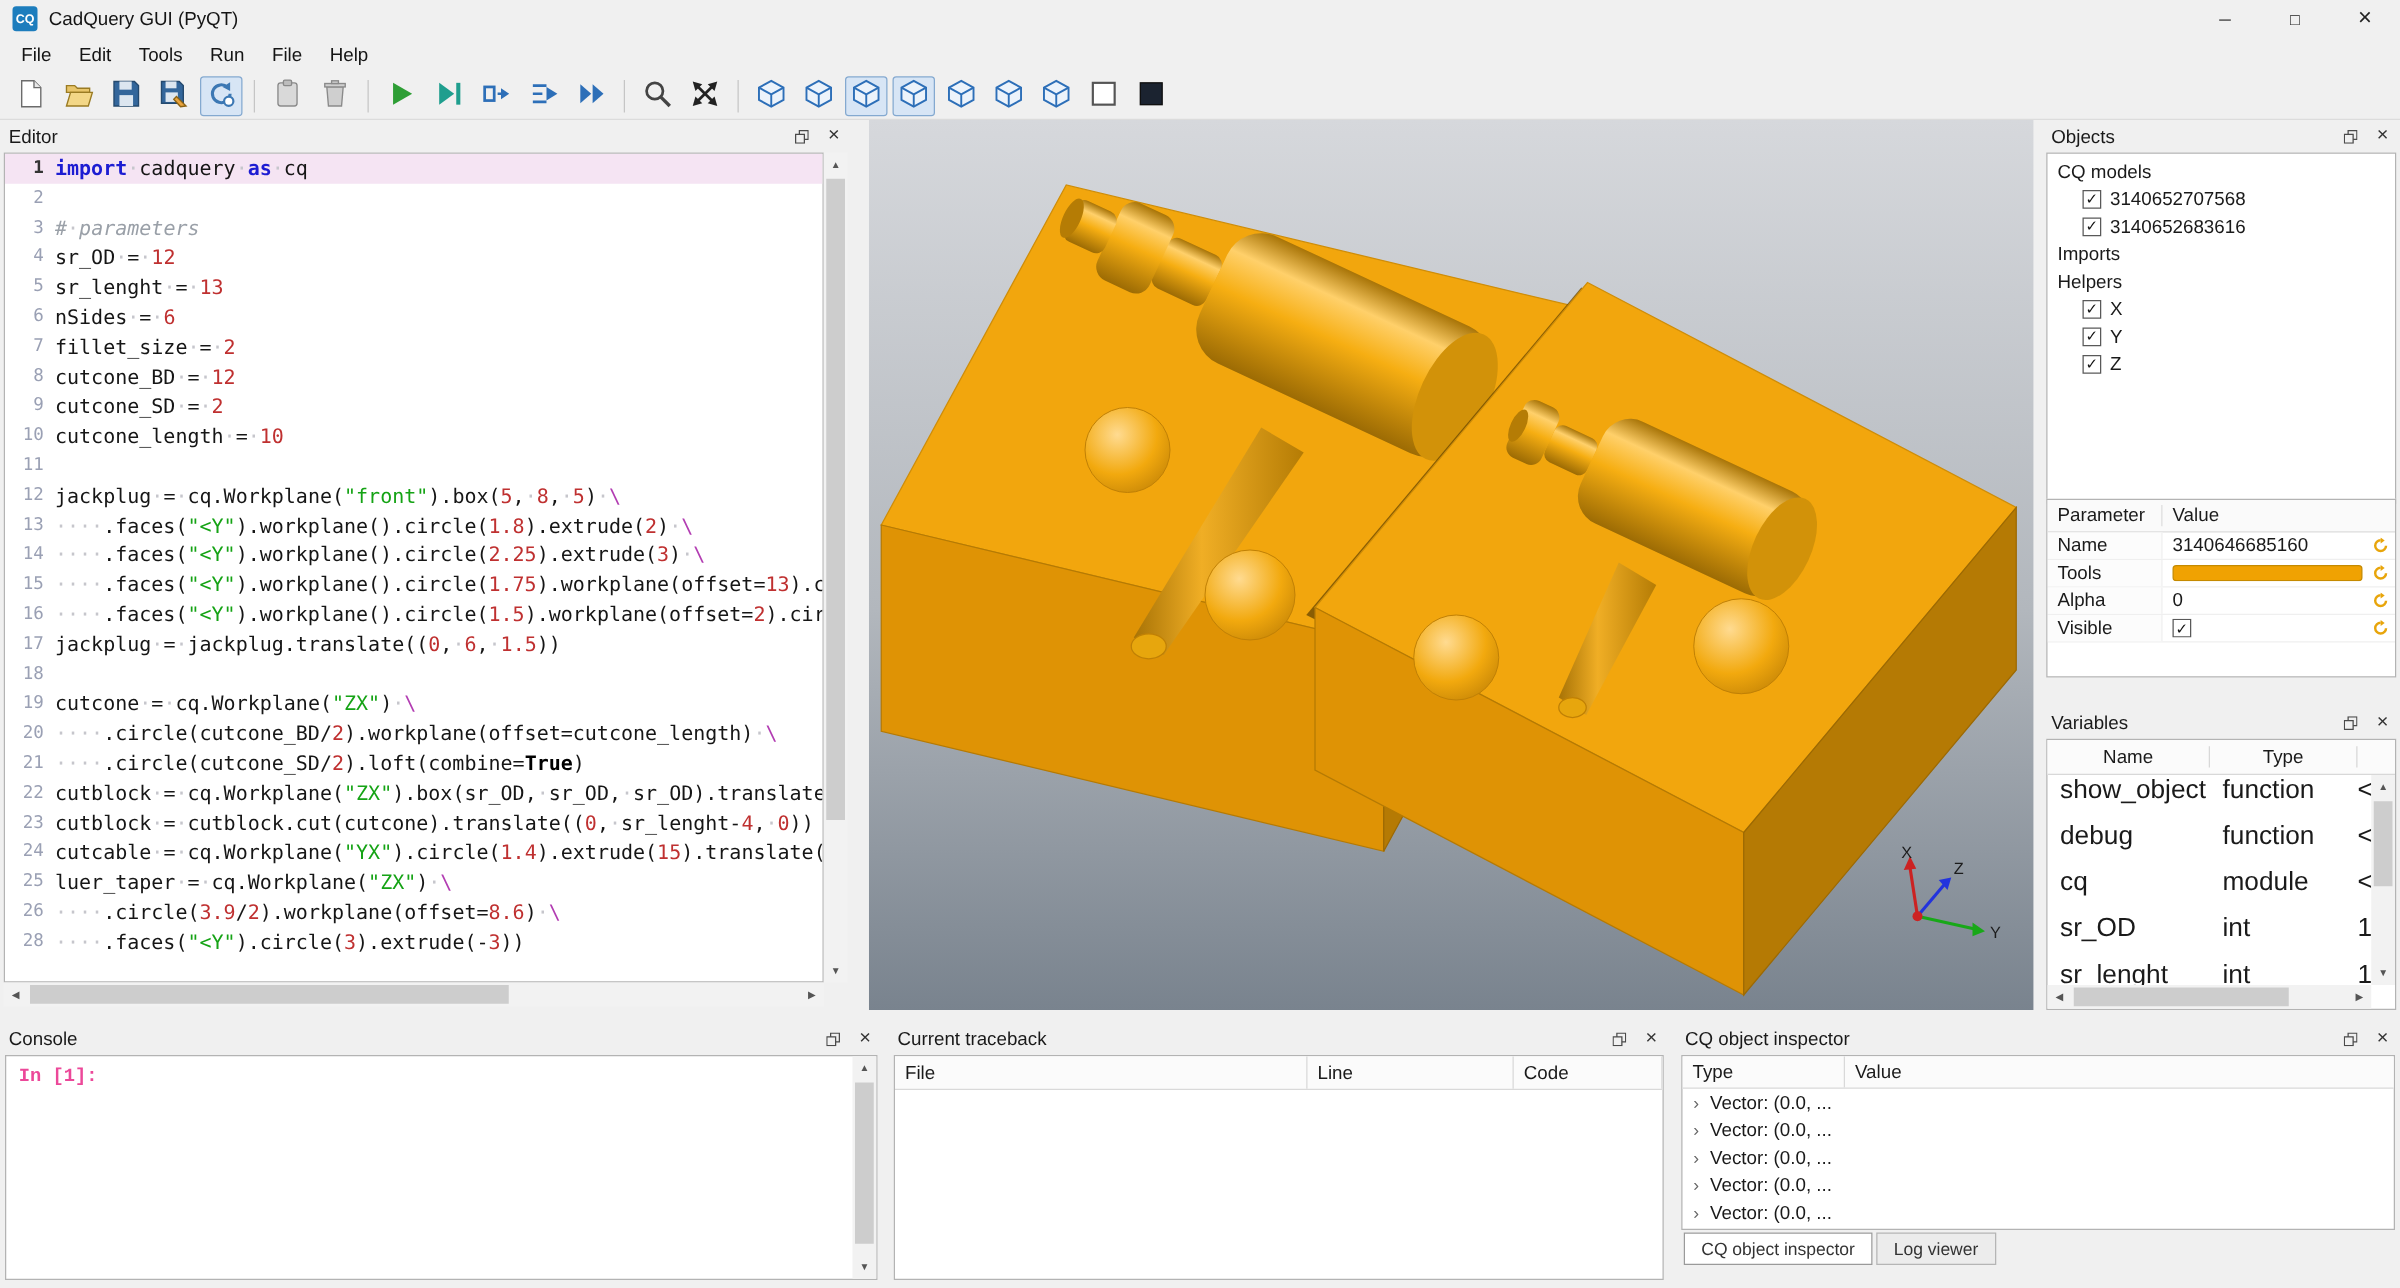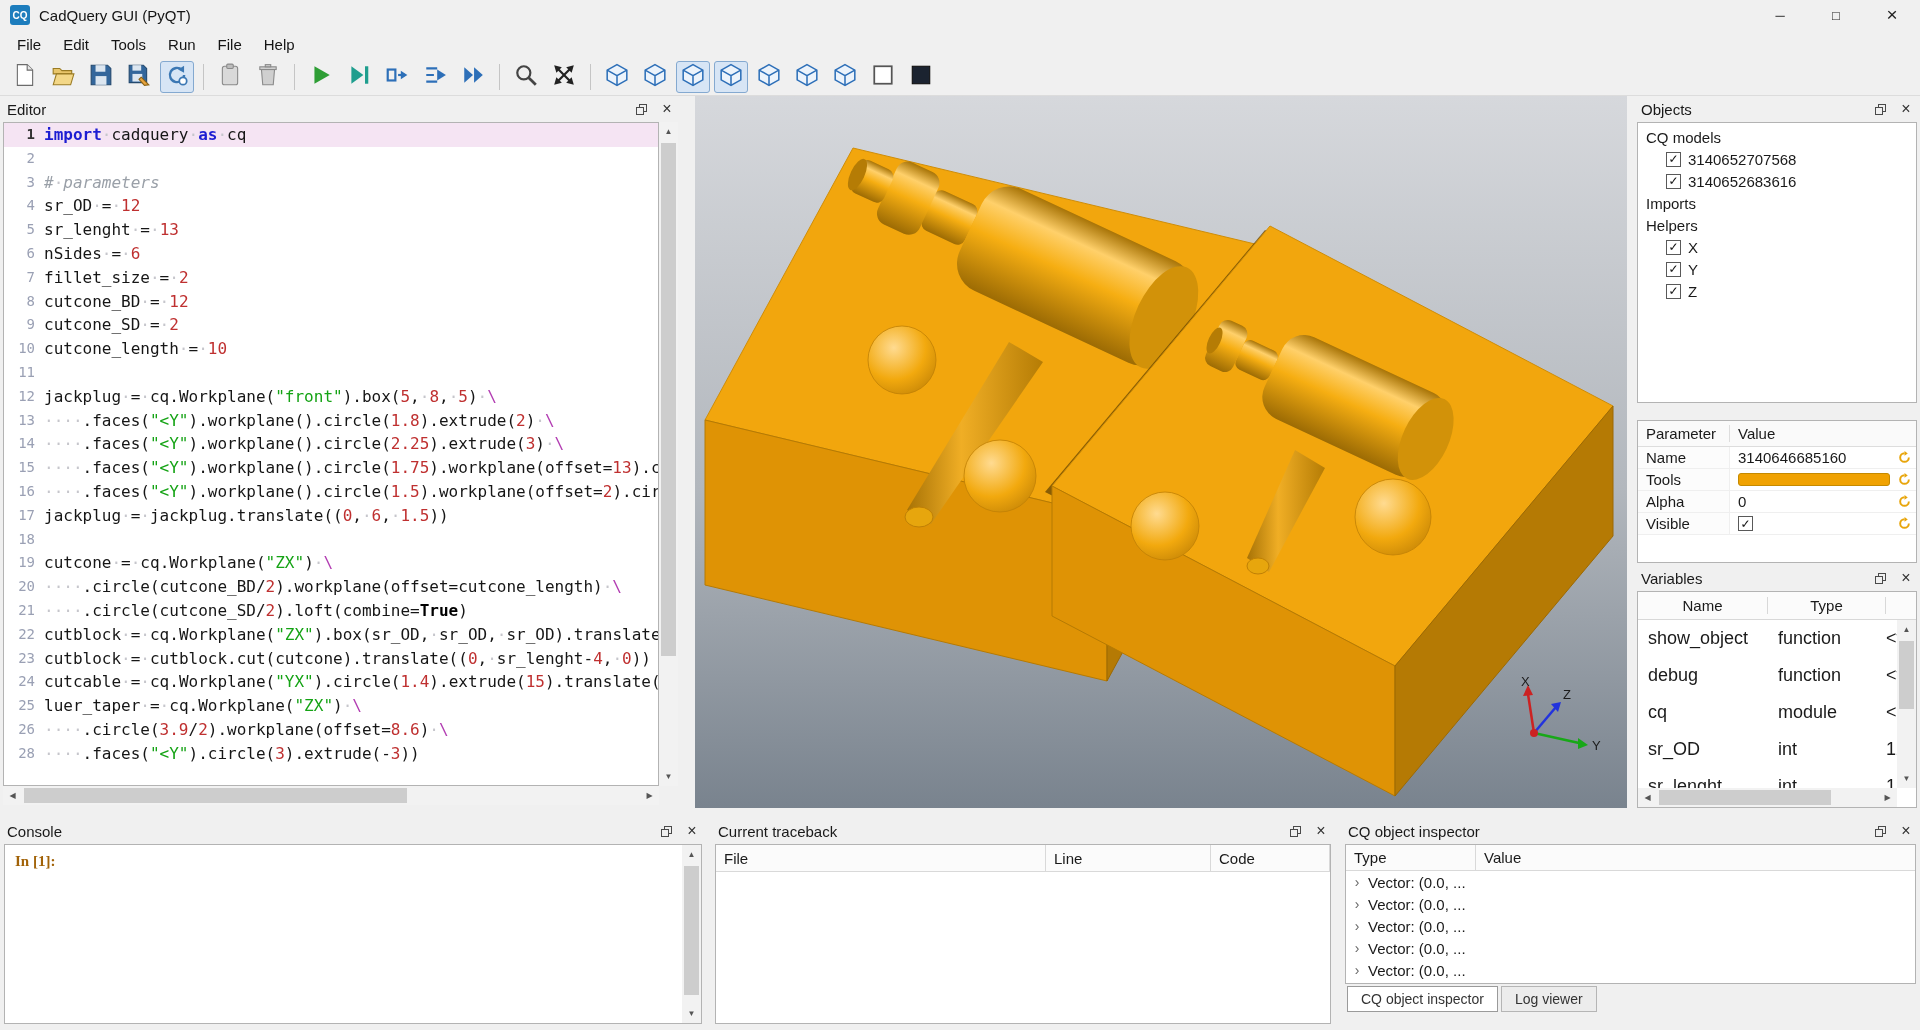--- a/index.html
+++ b/index.html
@@ -65,47 +65,47 @@
   #viewport{position:absolute;left:695px;top:96px;width:932px;height:712px;overflow:hidden}
 
   
   #objects-panel{left:1634px;top:96px;width:286px;height:310px}
   #objects-box{position:absolute;left:3px;top:26px;right:3px;bottom:3px;overflow:hidden}
   .tree-item{height:22px;display:flex;align-items:center;font-size:15px}
   .cb{width:15px;height:15px;border:1px solid #595959;background:#fff;margin-right:7px;display:flex;align-items:center;
       justify-content:center;font-size:12px;color:#111;flex:0 0 auto}
   .tree-label{white-space:nowrap}
 
-  #params-box{position:absolute;left:1637px;top:420px;width:280px;height:143px;background:#fff;border:1px solid #b3b3b3;overflow:hidden}
+  #params-box{position:absolute;left:1637px;top:399px;width:280px;height:143px;background:#fff;border:1px solid #b3b3b3;overflow:hidden}
   .phead{display:flex;height:26px;align-items:center;border-bottom:1px solid #ddd;background:#fafafa}
   .phead .hc1{flex:0 0 92px;padding-left:8px;border-right:1px solid #ddd}
   .phead .hc2{flex:1;padding-left:8px}
   .prow{display:flex;height:22px;align-items:center;border-bottom:1px solid #efefef}
   .pname{flex:0 0 92px;padding-left:8px;border-right:1px solid #efefef;height:100%;display:flex;align-items:center;background:#fcfcfc}
   .pval{flex:1;padding-left:8px;display:flex;align-items:center;overflow:hidden}
   .preset{flex:0 0 24px;display:flex;align-items:center;justify-content:center}
   .swatch{width:152px;height:13px;border-radius:3px;border:1px solid #c58a00}
 
   #vars-panel{left:1634px;top:565px;width:286px;height:243px}
   #vars-box{position:absolute;left:3px;top:26px;right:3px;bottom:0;background:#fff;border:1px solid #b3b3b3}
   .vhead{display:flex;height:28px;align-items:center;border-bottom:1px solid #d8d8d8;background:#fbfbfb}
   .vhead .vh1{flex:0 0 130px;text-align:center;border-right:1px solid #d8d8d8}
   .vhead .vh2{flex:0 0 118px;text-align:center;border-right:1px solid #d8d8d8}
   #vars-rows{position:absolute;left:0;top:28px;width:259px;height:168px;overflow:hidden}
-  .vrow{display:flex;height:37px;align-items:center;font-size:18px}
+  .vrow{display:flex;height:37px;align-items:flex-start;font-size:21px}
   .vname{flex:0 0 130px;padding-left:10px;overflow:hidden}
   .vtype{flex:0 0 118px;padding-left:10px;overflow:hidden}
   .vval{flex:1;overflow:hidden;white-space:nowrap}
   #vars-vsb{left:259px;top:28px;width:19px;height:168px}
   #vars-hsb{left:0;top:196px;width:259px;height:19px}
 
   
   #console-panel{left:0;top:818px;width:706px;height:212px}
   #console-box{position:absolute;left:4px;top:26px;right:4px;bottom:6px;overflow:hidden}
-  .prompt{font-family:Liberation Serif, serif;font-size:15px;font-weight:bold;color:#a16207;padding:8px 10px}
+  .prompt{font-family:Liberation Mono, monospace;font-size:15px;font-weight:bold;color:#ec4899;padding:8px 10px}
   #console-vsb{right:5px;top:27px;width:19px;bottom:7px}
 
   #traceback-panel{left:711px;top:818px;width:624px;height:212px}
   #traceback-box{position:absolute;left:4px;top:26px;right:4px;bottom:6px;overflow:hidden}
   .thead{display:flex;height:27px;align-items:center;border-bottom:1px solid #d9d9d9;background:#fbfbfb}
   .thead .tc{padding-left:8px;border-right:1px solid #d9d9d9;height:100%;display:flex;align-items:center}
   .col-file{flex:0 0 330px}.col-line{flex:0 0 165px}.col-code{flex:1}
 
   #inspector-panel{left:1341px;top:818px;width:579px;height:212px}
   #inspector-box{position:absolute;left:4px;top:26px;width:571px;height:140px;overflow:hidden}

